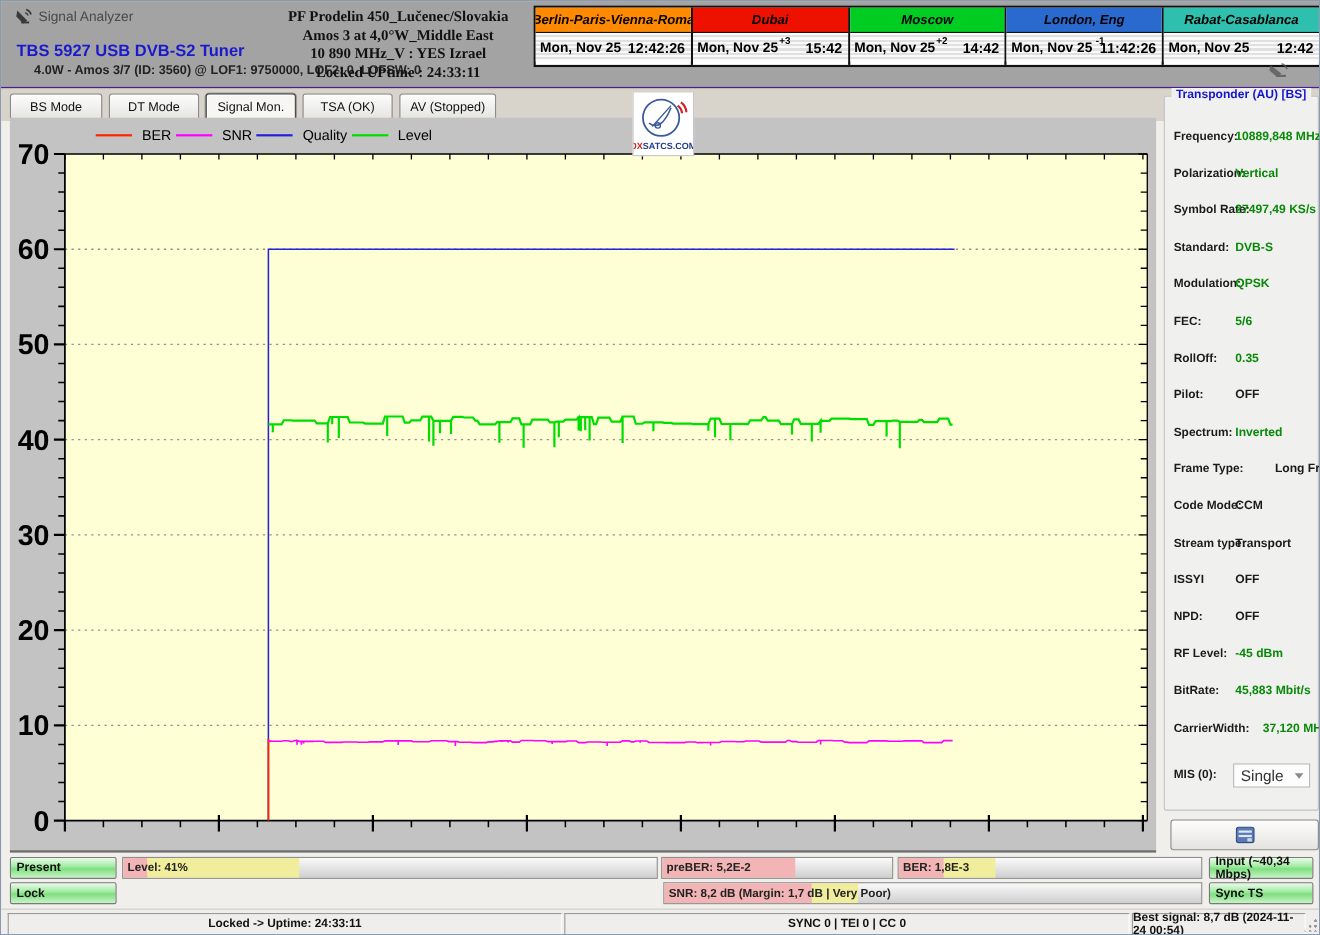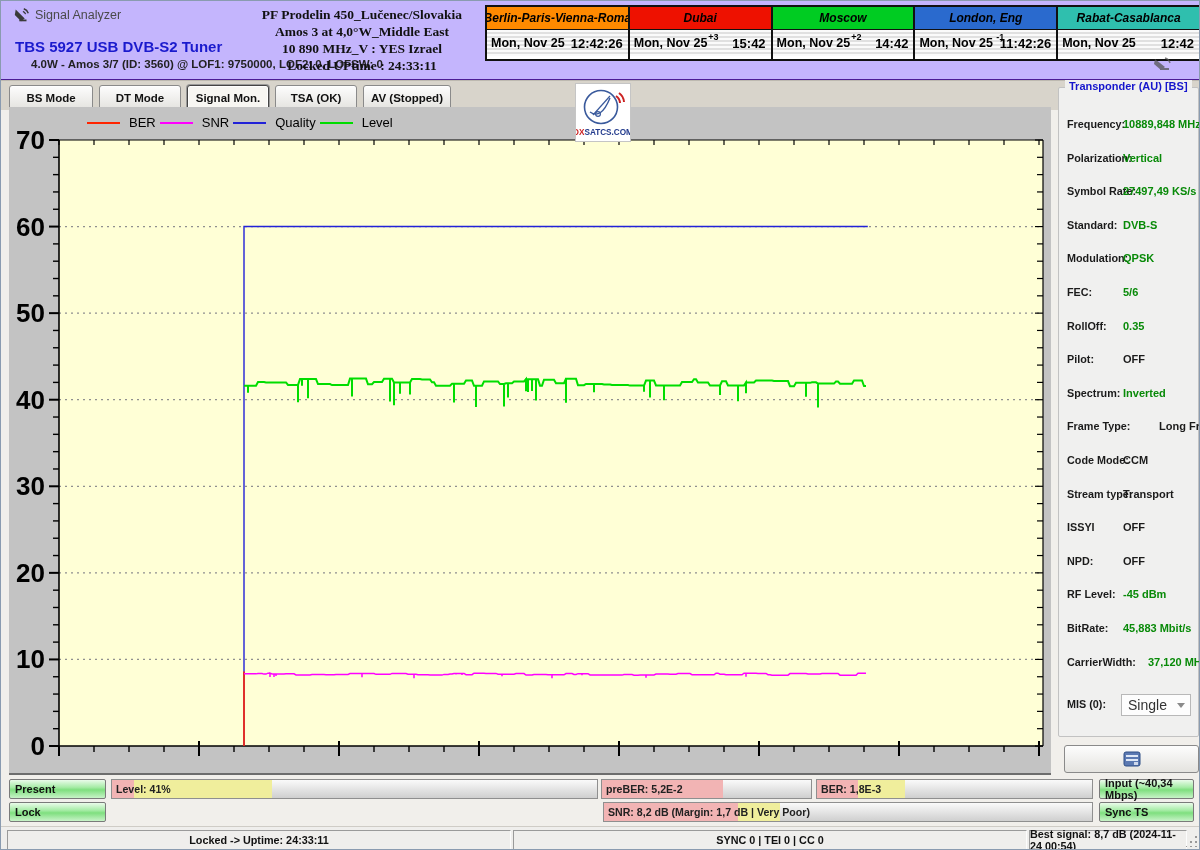--- a/index.html
+++ b/index.html
@@ -1,19 +1,19 @@
 <!DOCTYPE html>
 <html><head>
 <meta charset="utf-8">
 <style>
   html,body{margin:0;padding:0;background:#888;}
   .screen{position:relative;width:1200px;height:850px;background:#f1efeb;overflow:hidden;
           font-family:"Liberation Sans",sans-serif;border:1px solid #8a9bb0;box-sizing:border-box;}
   
-  .topband{position:absolute;left:0;top:0;width:1200px;height:78px;background:#c4b5fd;border-bottom:3px solid #4c1d95;}
+  .topband{position:absolute;left:0;top:0;width:1200px;height:78px;background:#a3a3a3;border-bottom:3px solid #4c1d95;}
   .titlebar{position:absolute;left:0;top:0;width:480px;height:28px;}
   .titlebar .ttl{position:absolute;left:34px;top:7px;font-size:12.5px;color:#4a4a4a;}
   .sat-ic{position:absolute;left:12px;top:5px;width:18px;height:18px;}
   .tuner-name{position:absolute;left:14px;top:37px;font-size:15px;font-weight:bold;color:#1a1acd;}
   .tuner-detail{position:absolute;left:30px;top:57px;font-size:11.5px;font-weight:bold;color:#222;}
   .site-block{position:absolute;left:238px;top:5px;width:246px;text-align:center;
               font-family:"Liberation Serif",serif;font-weight:bold;font-size:13.5px;line-height:17px;color:#111;}
   
   .clocks{position:absolute;left:484px;top:4px;width:712px;height:52px;display:flex;border:2px solid #111;background:#fff;}
   .clock-col{flex:1;display:flex;flex-direction:column;border-right:2px solid #111;min-width:0;}
@@ -24,21 +24,21 @@
        background:repeating-linear-gradient(180deg,#fafafa 0 2px,#e0e0e0 2px 4px);
        font-weight:bold;color:#000;}
   .clock-date{position:absolute;left:4px;top:6px;font-size:12.5px;}
   .clock-off{position:absolute;right:52px;top:2px;font-size:9px;}
   .clock-hms{position:absolute;right:5px;top:6px;font-size:13px;}
   .mini-dish{position:absolute;left:1152px;top:56px;width:20px;height:14px;opacity:.75;}
   
   .tabrow{position:absolute;left:0;top:79px;width:1200px;height:29px;background:#d8d4cb;border-top:1px solid #bdb9b0;}
   .tabs{position:absolute;left:8px;top:4px;display:flex;gap:6px;}
   .tab-btn{height:23px;border:1px solid #8a8a8a;border-radius:3px;background:linear-gradient(#fdfdfd,#e4e3df);
-           font-size:11.5px;font-weight:bold;color:#111;display:flex;align-items:center;justify-content:center;
+           font-size:11.5px;font-weight:normal;color:#111;display:flex;align-items:center;justify-content:center;
            box-shadow:inset 0 1px 0 #fff;cursor:pointer;}
   .tab-btn.active{background:#f7f6f2;border:1px solid #444;box-shadow:0 0 0 1px #999, inset 0 0 0 1px #fff;}
   
   .chart-panel{position:absolute;left:8px;top:106px;width:1042px;height:666px;background:#c3c3c3;
                border-bottom:2px solid #6d6d6d;}
   .legend{position:absolute;left:78px;top:8px;display:flex;align-items:center;gap:4px;z-index:3;}
   .legend .litem{display:flex;align-items:center;gap:9px;}
   .legend .lline{width:33px;height:2px;}
   .legend .ltext{font-size:13px;color:#000;}
   .logo{position:absolute;left:566px;top:-24px;width:54px;height:57px;background:#fff;border:1px solid #c5c5c5;z-index:4;}

